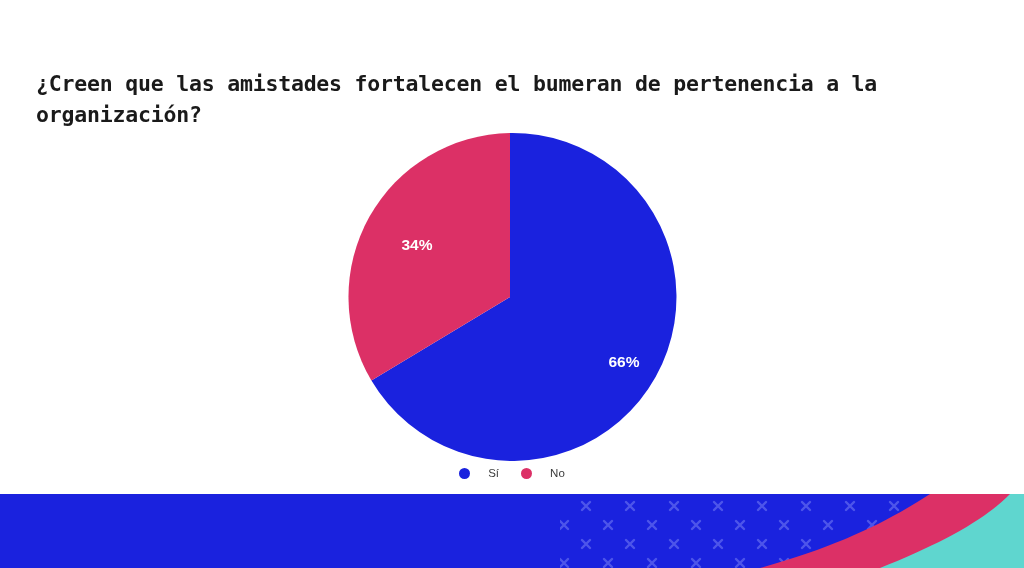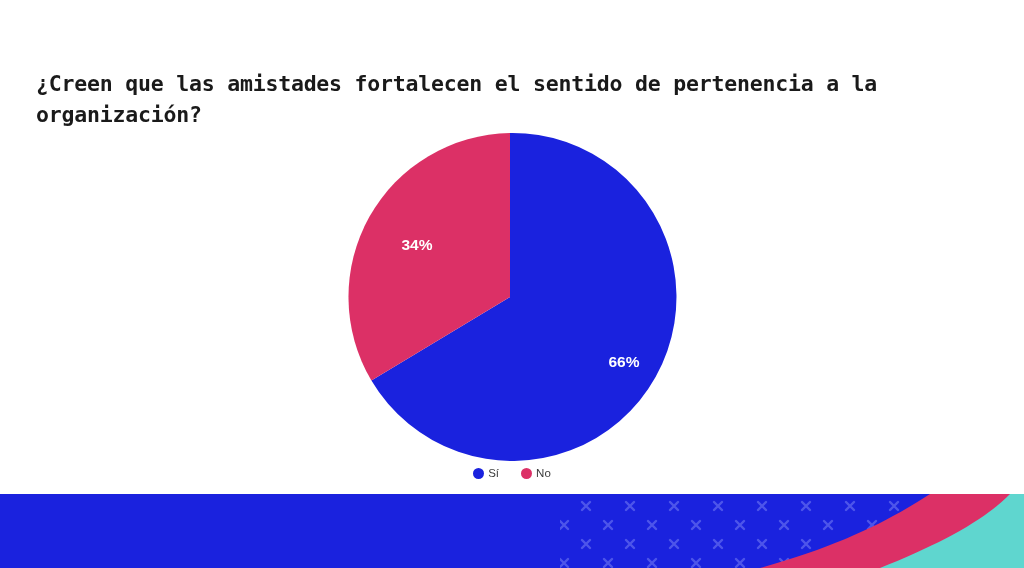--- a/index.html
+++ b/index.html
@@ -97,21 +97,21 @@
     top: 340px;
     width: 1024px;
     display: flex;
     justify-content: center;
     align-items: center;
     gap: 22px;
   }
   .legend-item {
     display: flex;
     align-items: center;
-    gap: 4px;
+    gap: 18px;
   }
   .legend-dot {
     width: 11px;
     height: 11px;
     border-radius: 50%;
     display: inline-block;
   }
   .legend-text {
     font-family: "Liberation Sans", sans-serif;
     font-size: 11.5px;
@@ -129,21 +129,21 @@
     overflow: hidden;
   }
   .band svg { display: block; width: 1024px; height: 74px; }
 </style>
 </head>
 <body>
 
 <div class="slide">
 
 
-  <div class="title">¿Creen que las amistades fortalecen el sentido de pertenencia a la
+  <div class="title">¿Creen que las amistades fortalecen el bumeran de pertenencia a la
 organización?</div>
 
   <div class="chart-area">
 
     <div class="pie-wrap">
       <svg class="pie-svg" viewBox="0 0 330 330">
 
         <path d="M165 165 L165 1 A164 164 0 1 1 26.4 248.6 Z" fill="#1A22DE"></path>
 
         <path d="M165 165 L26.4 248.6 A164 164 0 0 1 165 1 Z" fill="#DC3066"></path>

